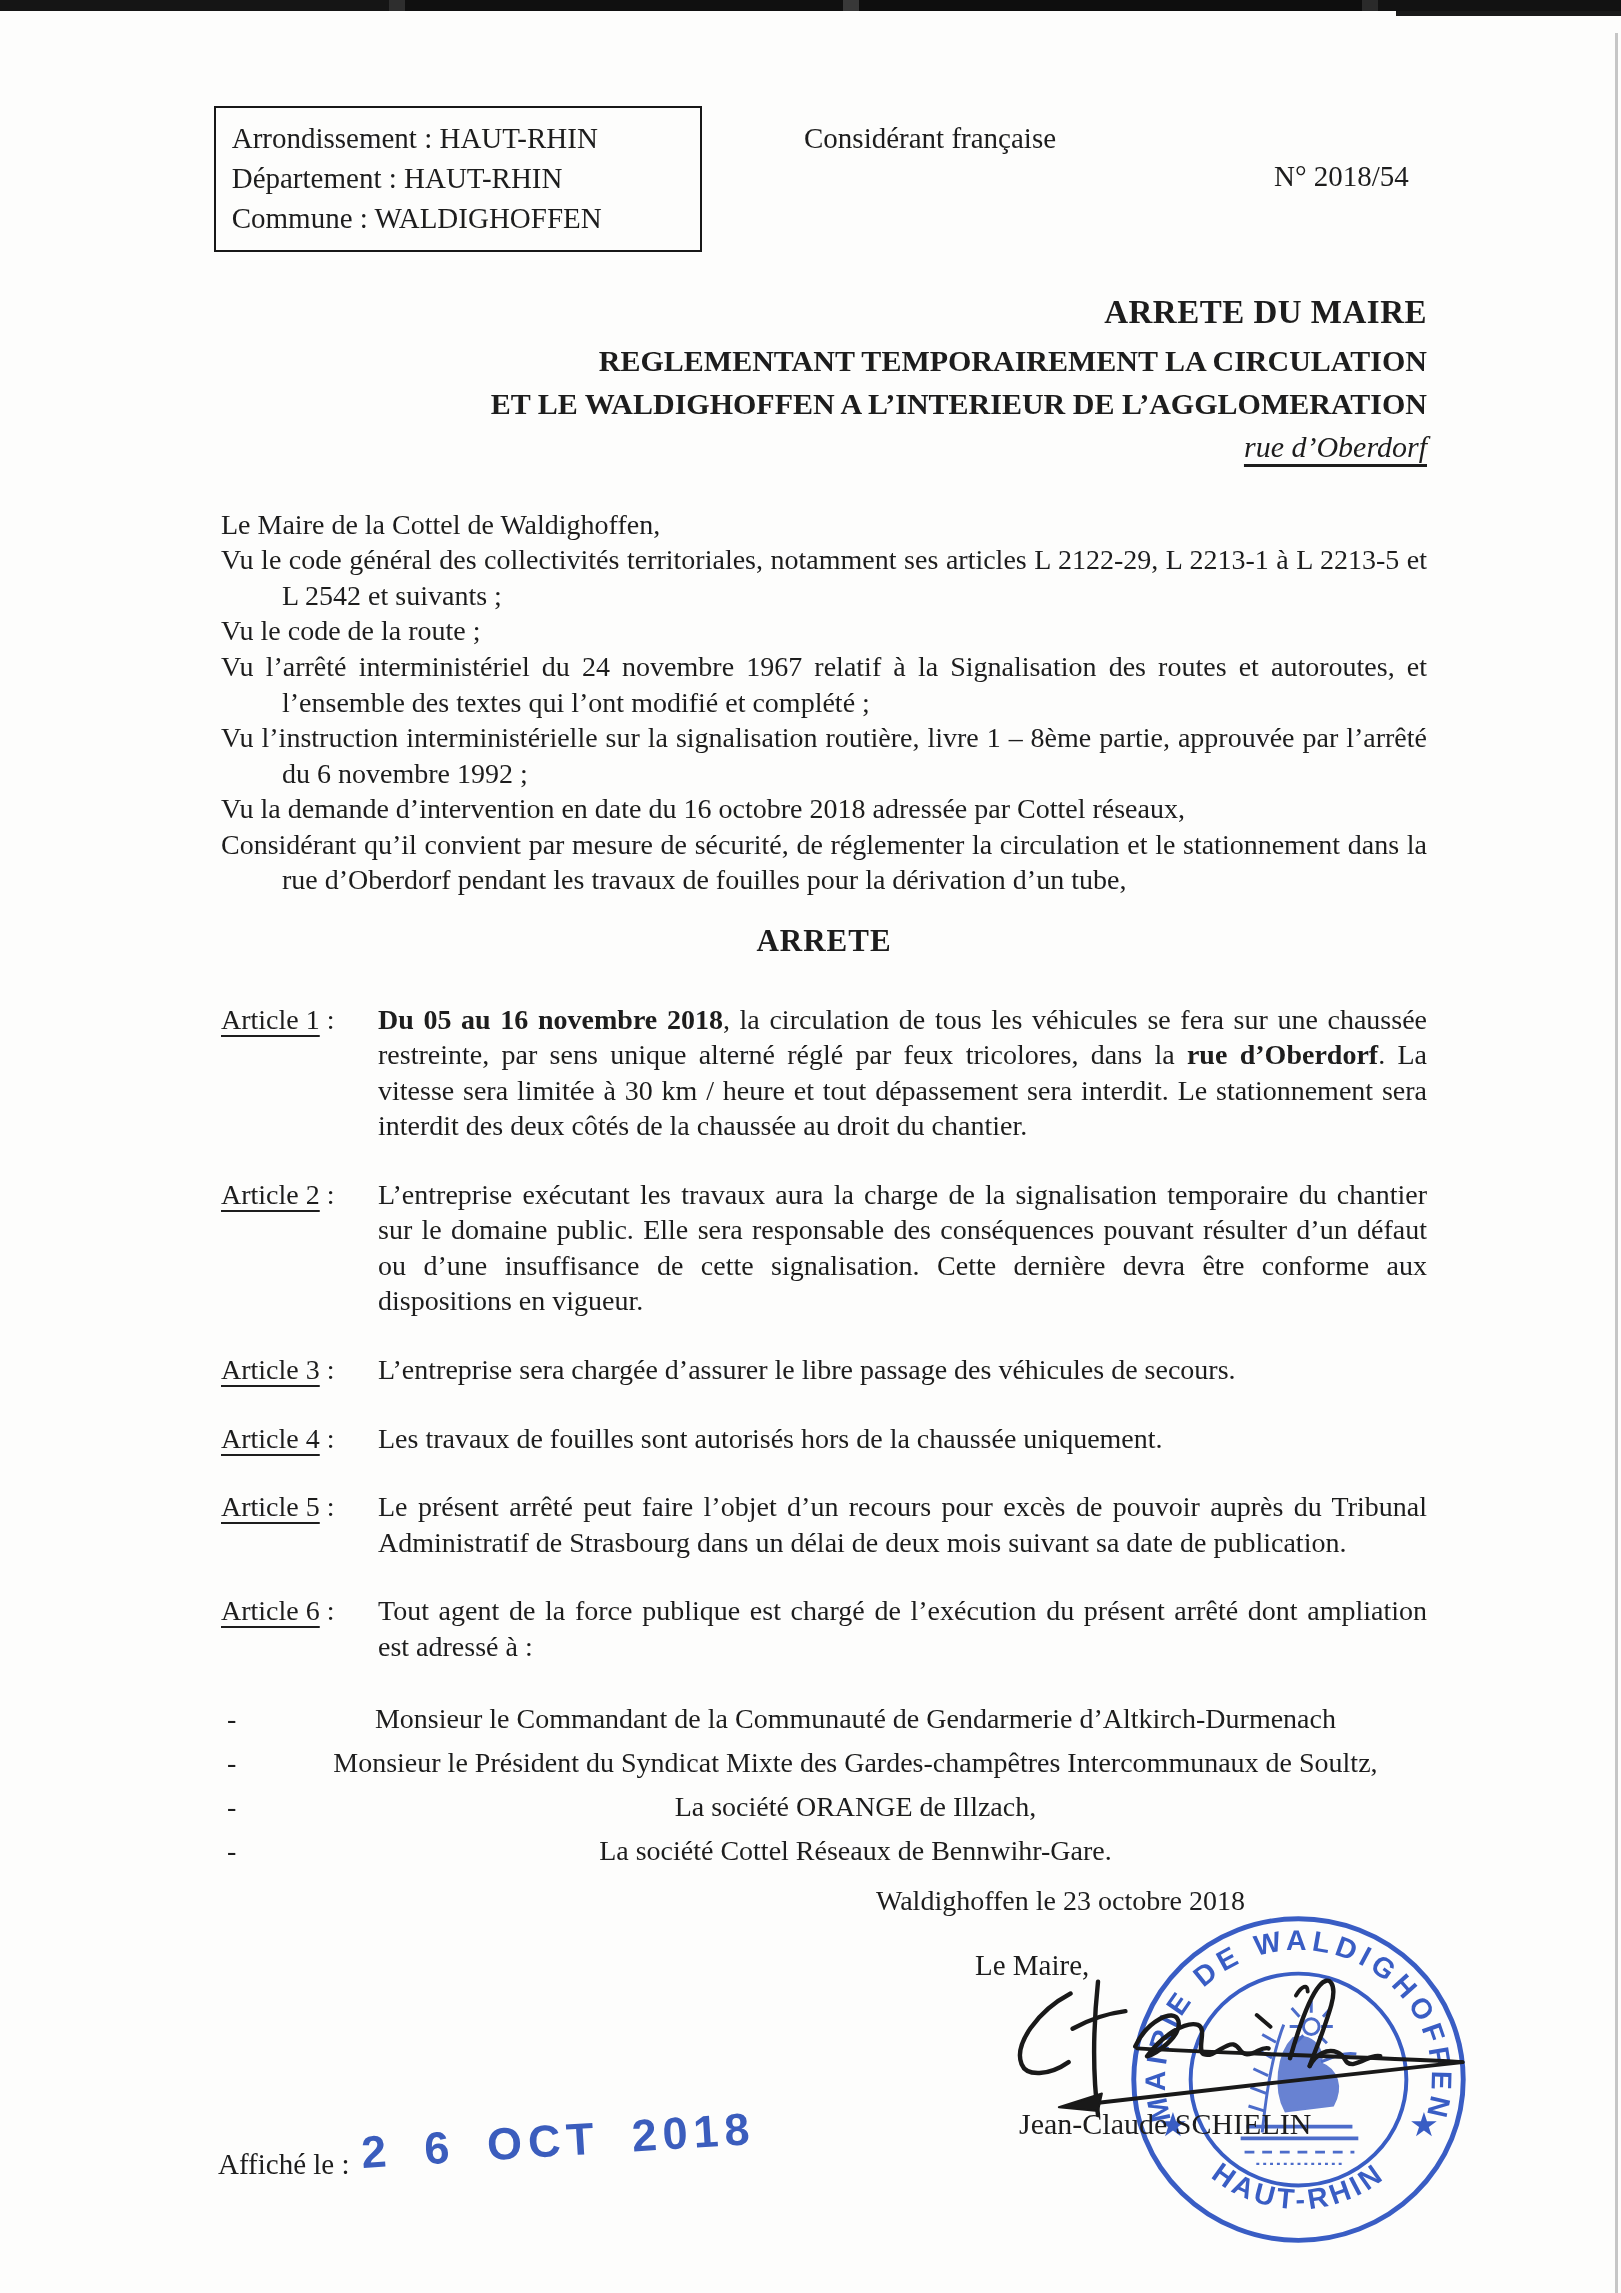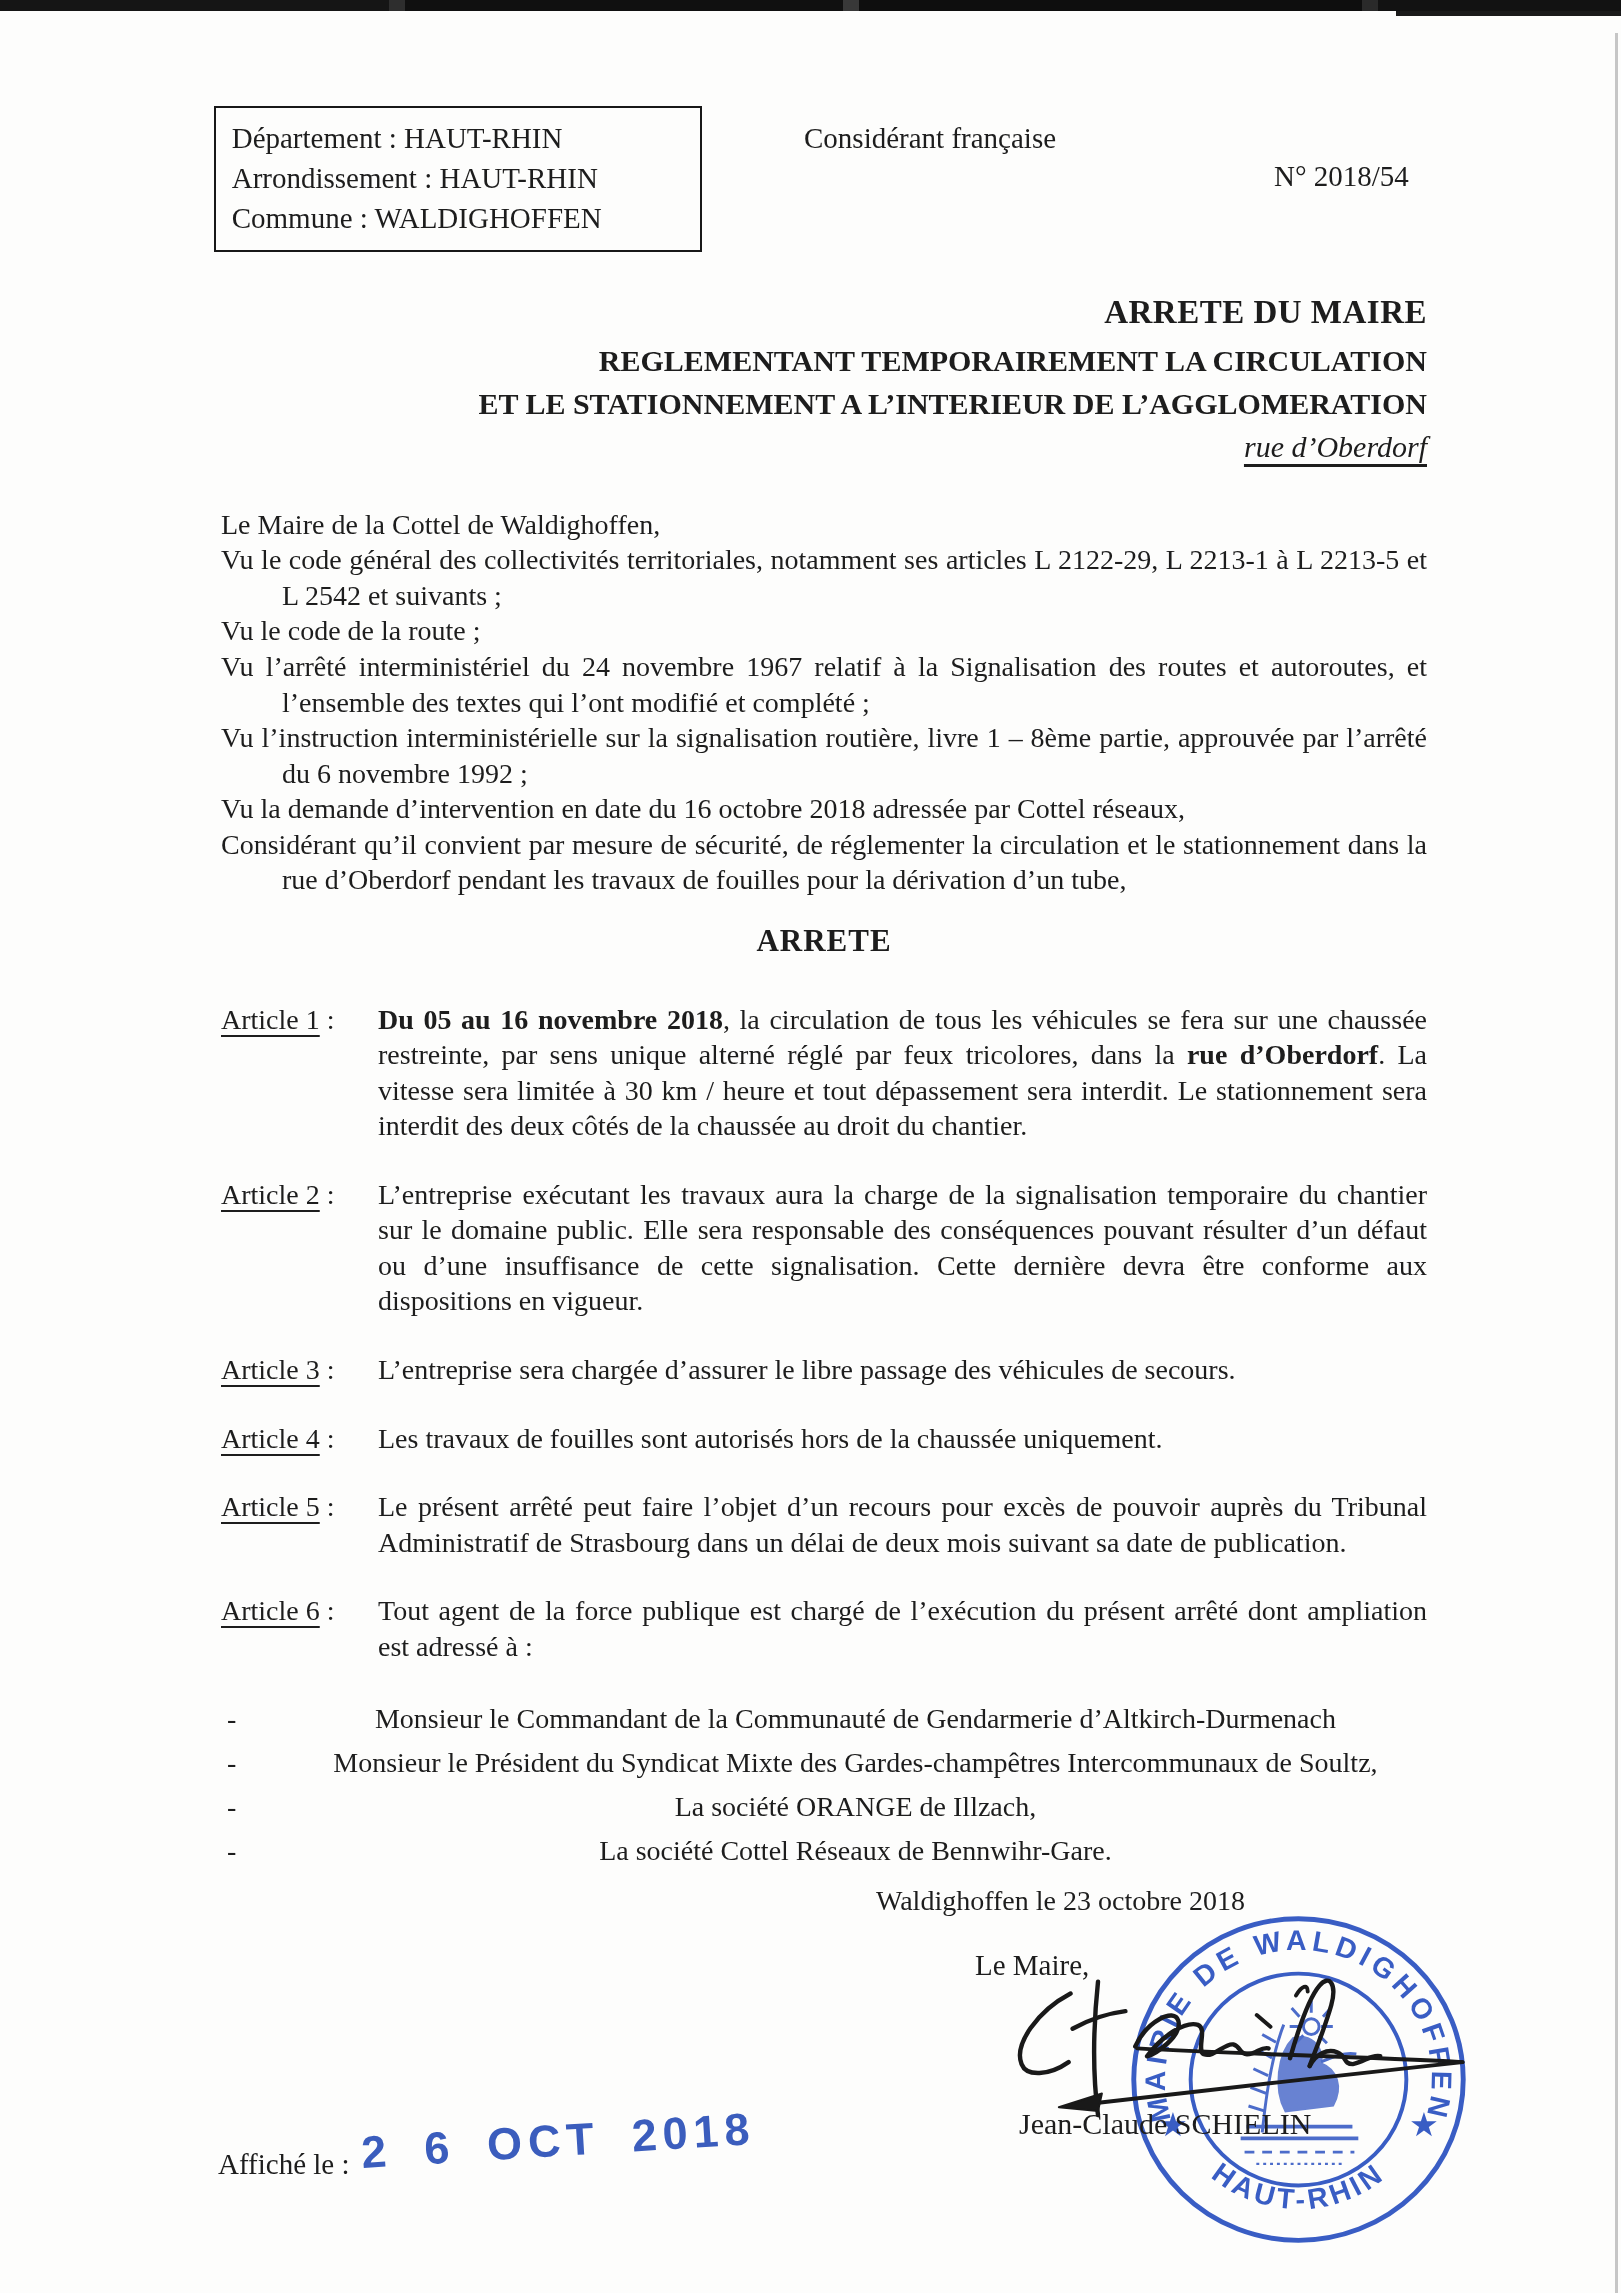--- a/index.html
+++ b/index.html
@@ -70,34 +70,34 @@
 </style>
 </head>
 <body>
 
 <div id="page">
 
   <div class="top-strip"></div>
   <div class="edge-right"></div>
 
   <div class="header-box">
+    <p>Arrondissement : HAUT-RHIN</p>
     <p>Département : HAUT-RHIN</p>
-    <p>Arrondissement : HAUT-RHIN</p>
     <p>Commune : WALDIGHOFFEN</p>
   </div>
 
   <div class="republic">Considérant française</div>
   <div class="doc-number">N° 2018/54</div>
 
   <div class="main">
 
     <div class="title-block">
       <p class="t1">ARRETE DU MAIRE</p>
       <p class="t2">REGLEMENTANT TEMPORAIREMENT LA CIRCULATION</p>
-      <p class="t2">ET LE STATIONNEMENT A L’INTERIEUR DE L’AGGLOMERATION</p>
+      <p class="t2">ET LE WALDIGHOFFEN A L’INTERIEUR DE L’AGGLOMERATION</p>
       <p class="street-wrap"><span class="street">rue d’Oberdorf</span></p>
     </div>
 
     <div class="preamble">
       <p>Le Maire de la Cottel de Waldighoffen,</p>
       <p>Vu le code général des collectivités territoriales, notamment ses articles L 2122-29, L 2213-1 à L 2213-5 et L 2542 et suivants ;</p>
       <p>Vu le code de la route ;</p>
       <p>Vu l’arrêté interministériel du 24 novembre 1967 relatif à la Signalisation des routes et autoroutes, et l’ensemble des textes qui l’ont modifié et complété ;</p>
       <p>Vu l’instruction interministérielle sur la signalisation routière, livre 1 – 8ème partie, approuvée par l’arrêté du 6 novembre 1992 ;</p>
       <p>Vu la demande d’intervention en date du 16 octobre 2018 adressée par Cottel réseaux,</p>

